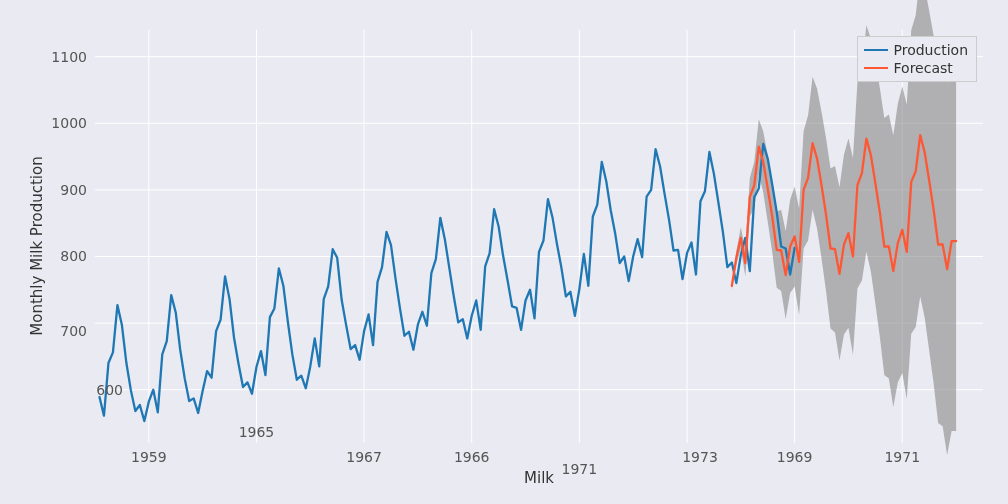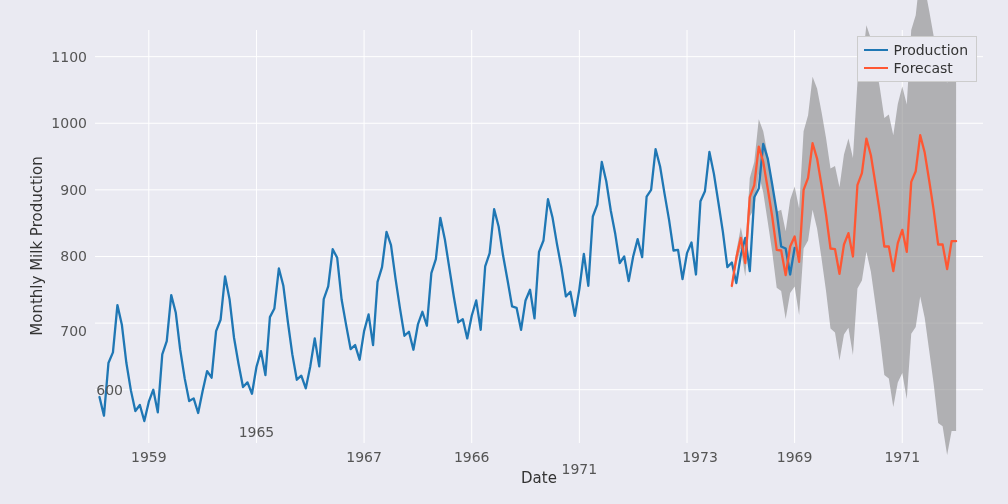--- a/index.html
+++ b/index.html
@@ -119,21 +119,21 @@
       <div class="legend-row">
         <span class="legend-swatch" style="border-top-color:#1f77b4"></span>
         <span>Production</span>
       </div>
       <div class="legend-row">
         <span class="legend-swatch" style="border-top-color:#ff5733"></span>
         <span>Forecast</span>
       </div>
     </div>
   </div>
-  <div class="axis-label xlabel" id="xlabel" style="left: 539px; top: 469px;">Date</div>
+  <div class="axis-label xlabel" id="xlabel" style="left: 539px; top: 469px;">Milk</div>
   <div class="axis-label ylabel" id="ylabel" style="left: 37px; top: 236.5px;">Monthly Milk Production</div>
 <div class="tick-label x-tick" style="left: 148.818px; top: 449px;">1959</div>
     <div class="tick-label x-tick" style="left: 256.455px; top: 424px;">1965</div>
     <div class="tick-label x-tick" style="left: 364.091px; top: 449px;">1967</div>
     <div class="tick-label x-tick" style="left: 471.727px; top: 449px;">1966</div>
     <div class="tick-label x-tick" style="left: 579.364px; top: 449px; margin-top: 12px;">1971</div>
     <div class="tick-label x-tick" style="left: 700px; top: 449px;">1973</div>
     <div class="tick-label x-tick" style="left: 794.636px; top: 449px;">1969</div>
     <div class="tick-label x-tick" style="left: 902.273px; top: 449px;">1971</div>
     <div class="tick-label y-tick" style="left: 87px; top: 389.71px; margin-left: 36px;">600</div>

